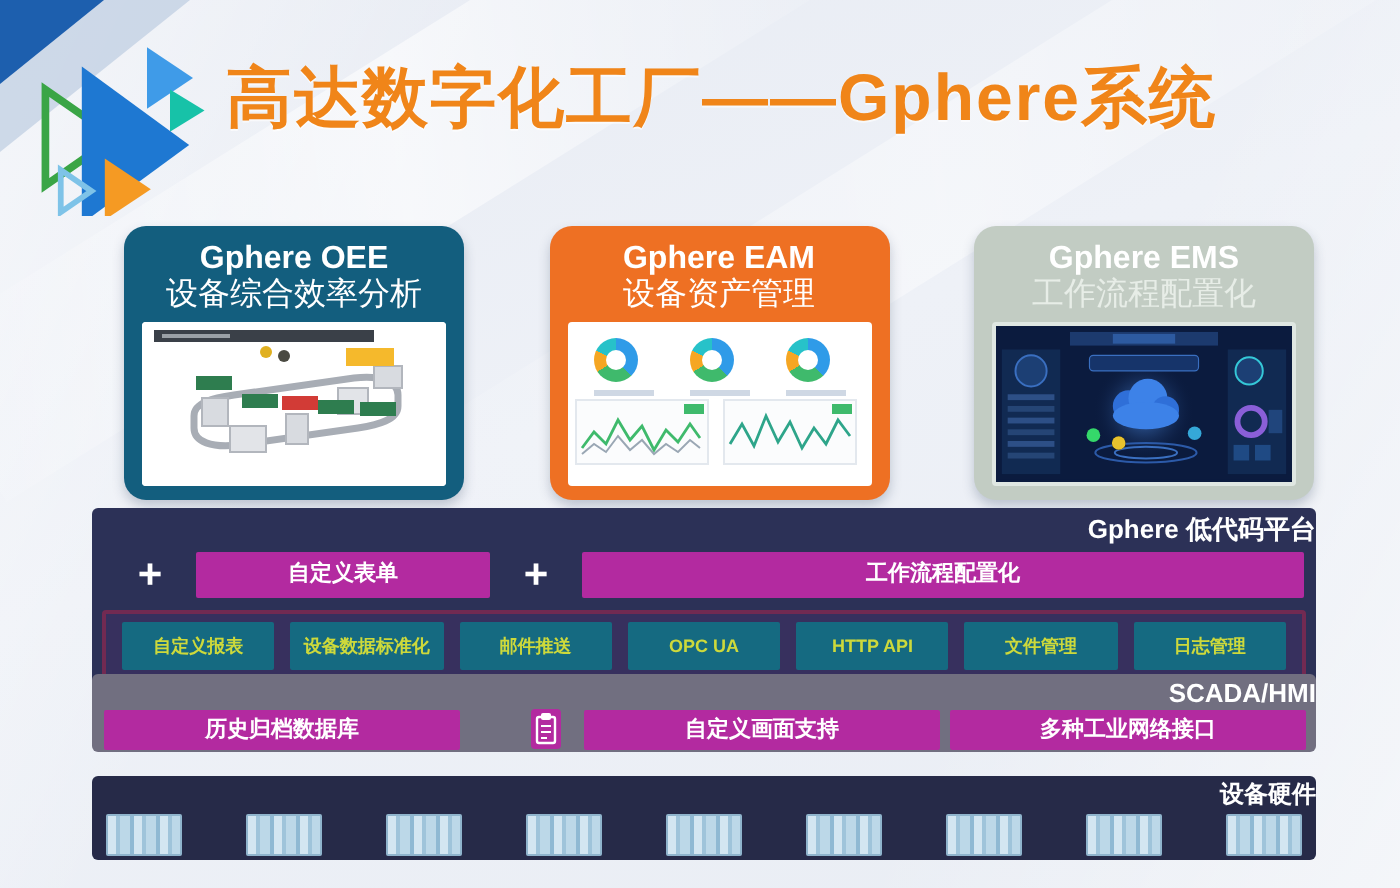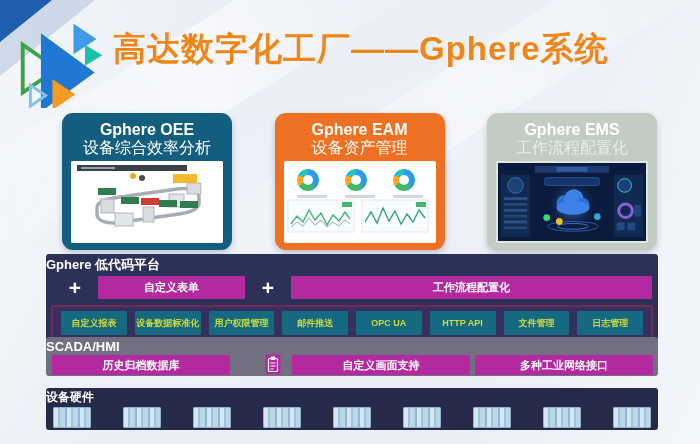--- a/index.html
+++ b/index.html
@@ -61,21 +61,21 @@
   .donut-row { display:flex; justify-content:space-around; padding:8px 4px 0 4px; }
   .donut { width:22px; height:22px; border-radius:50%; position:relative;
            background:conic-gradient(#2f9be8 0 38%, #3fba6c 38% 66%, #f5a623 66% 82%, #27c2c9 82% 100%); }
   .donut::after { content:""; position:absolute; left:6px; top:6px; width:10px; height:10px;
                   border-radius:50%; background:#ffffff; }
   .donut-label { width:30px; height:3px; background:#cfd8e4; margin:4px auto 0 auto; }
 
   
   .panel { position:absolute; left:46px; width:612px; border-radius:3px; }
   .panel-platform { top:254px; height:89px; background:#2c3157; }
-  .panel-head { color:#ffffff; font-weight:bold; text-align:left; }
+  .panel-head { color:#ffffff; font-weight:bold; text-align:right; }
   .platform-head { font-size:13px; line-height:22px; }
   .module-row { display:flex; align-items:center; padding:0 6px; height:23px; }
   .module-box { background:#b32aa0; color:#ffffff; font-size:11px; font-weight:bold;
                 height:23px; line-height:23px; text-align:center; border-radius:1px; }
   .module-0 { flex:0 0 145px; }
   .module-1 { flex:0 0 147px;text-align:center; }
   .module-2 { flex:1; }
   .plus-sep { width:46px; text-align:center; color:#ffffff; font-size:21px; font-weight:bold; line-height:23px; }
   .features { margin:6px 5px 0 5px; height:36px; background:#37305e; border:2px solid #722a52;
               border-radius:2px; display:flex; align-items:center; padding:0 4px;justify-content:space-between; }
@@ -225,21 +225,20 @@
     <div class="panel-head platform-head">Gphere 低代码平台</div>
     <div class="module-row">
       <div class="plus-sep">+</div>
       <div class="module-box module-1">自定义表单</div>
       <div class="plus-sep">+</div>
       <div class="module-box module-2">工作流程配置化</div>
     </div>
     <div class="features">
       <div class="feature-box">自定义报表</div>
       <div class="feature-box">设备数据标准化</div>
-      <div class="feature-box">用户权限管理</div>
       <div class="feature-box">邮件推送</div>
       <div class="feature-box">OPC UA</div>
       <div class="feature-box">HTTP API</div>
       <div class="feature-box">文件管理</div>
       <div class="feature-box">日志管理</div>
     </div>
   </div>
 
   <div class="panel panel-scada">
     <div class="panel-head scada-head">SCADA/HMI</div>

